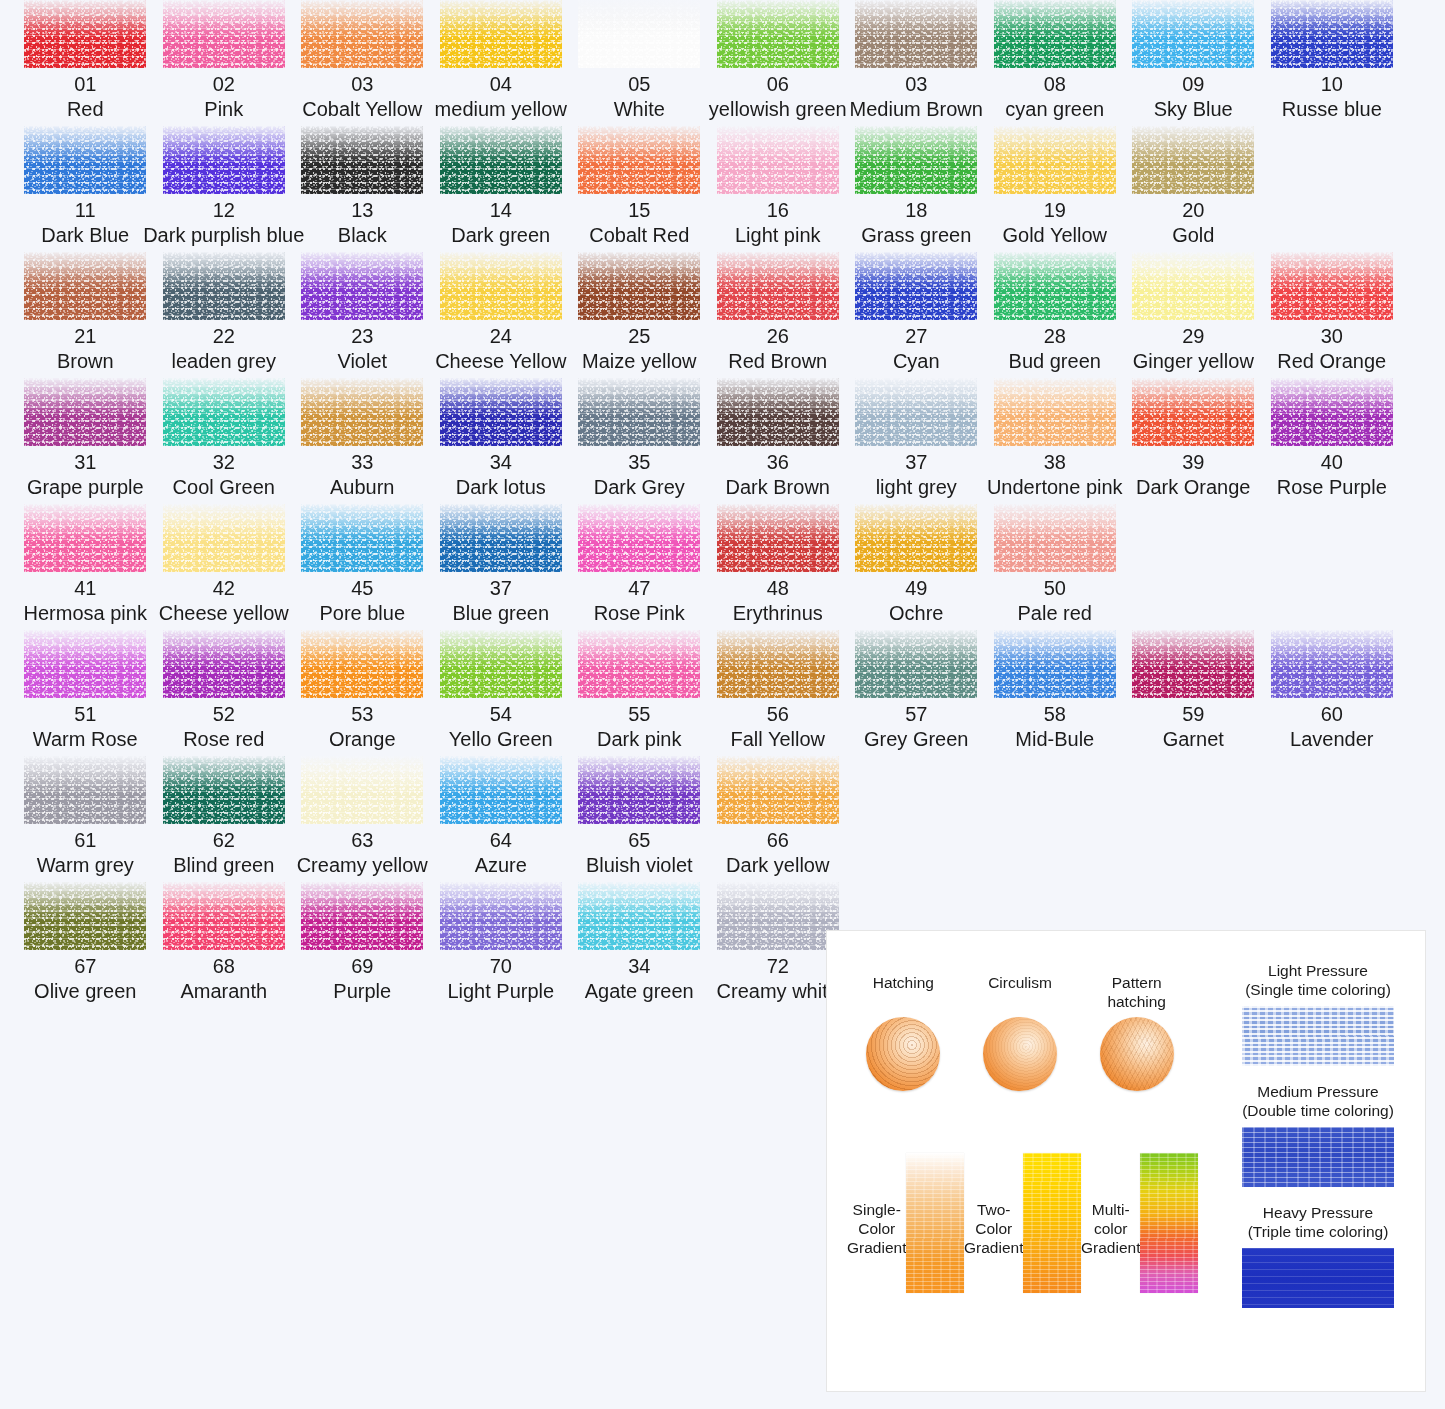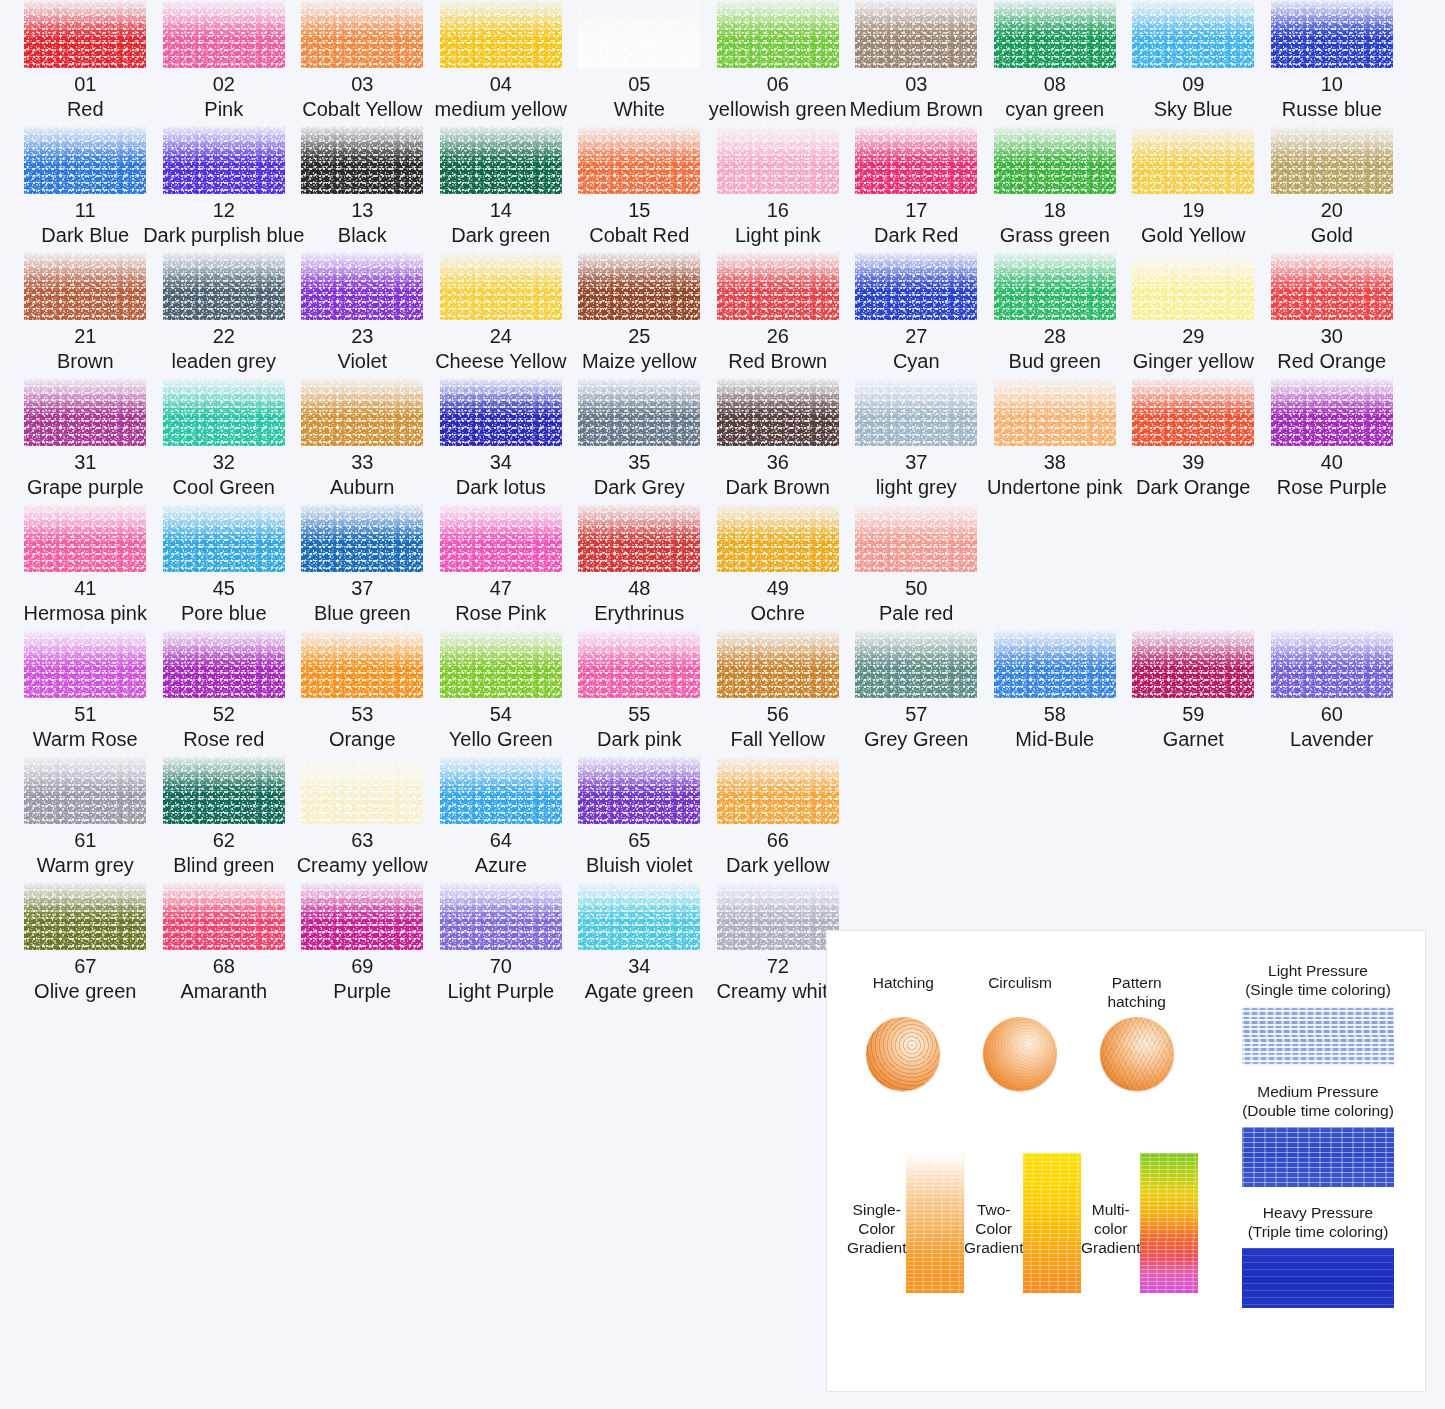--- a/index.html
+++ b/index.html
@@ -356,30 +356,20 @@
           <div class="chip-base" style="background: linear-gradient(rgb(247, 195, 216) 0%, rgb(247, 195, 216) 22%, rgb(245, 168, 200) 55%, rgb(245, 168, 200) 100%);"></div>
           <div class="chip-streaks"></div>
           <div class="chip-grain"></div>
           <div class="chip-fade"></div>
         </div>
         <div class="swatch-num">16</div>
         <div class="swatch-name">Light pink</div>
       </div>
       <div class="swatch-cell">
         <div class="swatch-chip">
-          <div class="chip-base" style="background: linear-gradient(rgb(237, 110, 157) 0%, rgb(237, 110, 157) 22%, rgb(234, 47, 116) 55%, rgb(234, 47, 116) 100%);"></div>
-          <div class="chip-streaks"></div>
-          <div class="chip-grain"></div>
-          <div class="chip-fade"></div>
-        </div>
-        <div class="swatch-num">17</div>
-        <div class="swatch-name">Dark Red</div>
-      </div>
-      <div class="swatch-cell">
-        <div class="swatch-chip">
           <div class="chip-base" style="background: linear-gradient(rgb(114, 200, 111) 0%, rgb(114, 200, 111) 22%, rgb(59, 179, 60) 55%, rgb(59, 179, 60) 100%);"></div>
           <div class="chip-streaks"></div>
           <div class="chip-grain"></div>
           <div class="chip-fade"></div>
         </div>
         <div class="swatch-num">18</div>
         <div class="swatch-name">Grass green</div>
       </div>
       <div class="swatch-cell">
         <div class="swatch-chip">
@@ -609,20 +599,30 @@
     <div class="swatch-row">
       <div class="swatch-cell">
         <div class="swatch-chip">
           <div class="chip-base" style="background: linear-gradient(rgb(247, 146, 191) 0%, rgb(247, 146, 191) 22%, rgb(244, 95, 162) 55%, rgb(244, 95, 162) 100%);"></div>
           <div class="chip-streaks"></div>
           <div class="chip-grain"></div>
           <div class="chip-fade"></div>
         </div>
         <div class="swatch-num">41</div>
         <div class="swatch-name">Hermosa pink</div>
+      </div>
+      <div class="swatch-cell">
+        <div class="swatch-chip">
+          <div class="chip-base" style="background: linear-gradient(rgb(251, 235, 176) 0%, rgb(251, 235, 176) 22%, rgb(250, 225, 134) 55%, rgb(250, 225, 134) 100%);"></div>
+          <div class="chip-streaks"></div>
+          <div class="chip-grain"></div>
+          <div class="chip-fade"></div>
+        </div>
+        <div class="swatch-num">42</div>
+        <div class="swatch-name">Cheese yellow</div>
       </div>
       <div class="swatch-cell">
         <div class="swatch-chip">
           <div class="chip-base" style="background: linear-gradient(rgb(116, 194, 233) 0%, rgb(116, 194, 233) 22%, rgb(53, 168, 224) 55%, rgb(53, 168, 224) 100%);"></div>
           <div class="chip-streaks"></div>
           <div class="chip-grain"></div>
           <div class="chip-fade"></div>
         </div>
         <div class="swatch-num">45</div>
         <div class="swatch-name">Pore blue</div>

